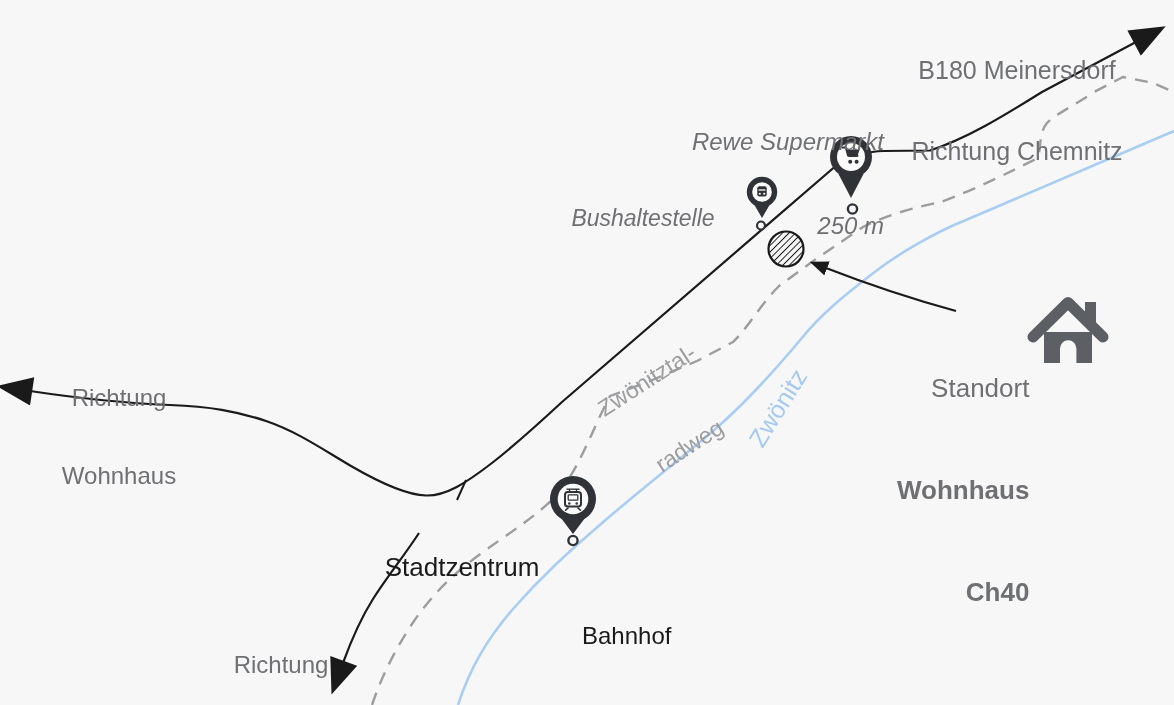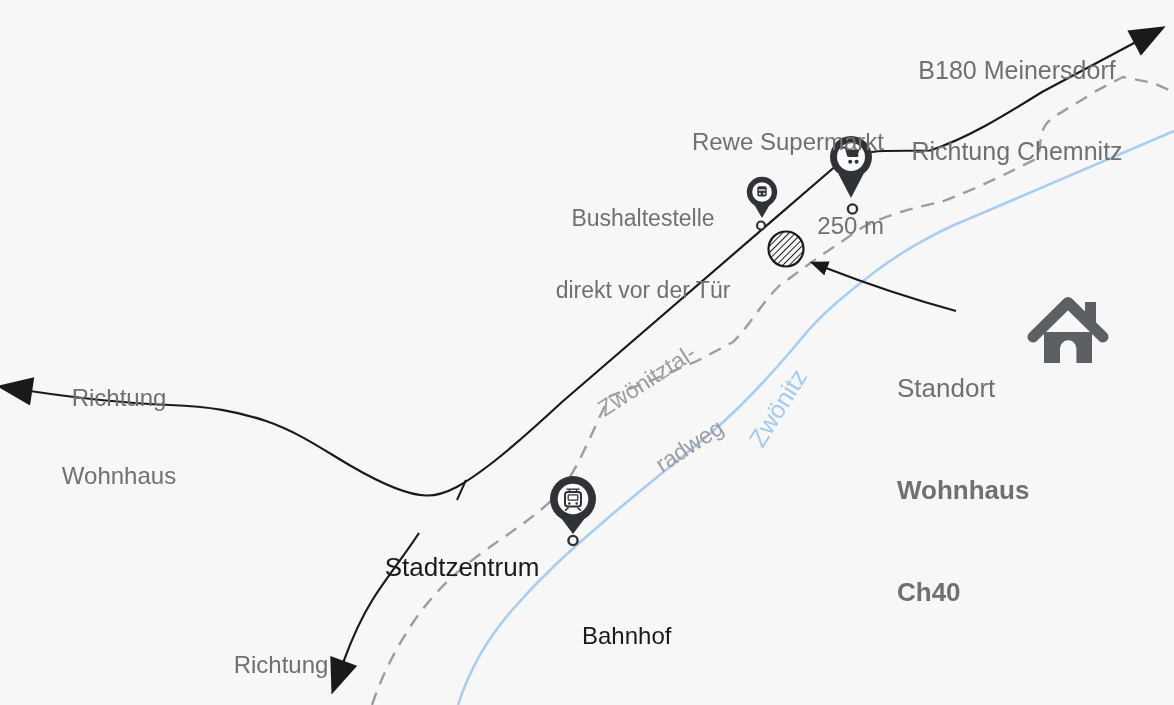--- a/index.html
+++ b/index.html
@@ -8,21 +8,21 @@
     background:#f7f7f7;
     font-family:"Liberation Sans", sans-serif;
     padding-left:46px;
   }
   .map svg{position:absolute;left:0;top:0;}
   .lbl{position:absolute;white-space:pre;}
   .gray{color:#6f7073;}
   .black{color:#1a1a1a;}
   .lightgray{color:#9c9d9f;}
   .riverblue{color:#a5c9f0;}
-  .it{}
+  .it{font-style:italic;}
   .b{font-weight:bold;}
   .ctr{transform:translateX(-50%);text-align:center;}
   .rt{text-align:right;}
   .rot{transform:translate(-50%,-50%);text-align:center;}
 </style>
 </head>
 <body>
 
 <div class="map">
 
@@ -115,24 +115,23 @@
     <div>Richtung Chemnitz</div>
   </div>
 
   <div class="lbl gray it rt" style="left:662px;top:72px;width:222px;font-size:24px;line-height:28px;">
     <div>Rewe Supermarkt</div>
     <div>250 m</div>
   </div>
 
   <div class="lbl gray it ctr" style="left:643px;top:158px;font-size:23px;line-height:24px;">
     <div>Bushaltestelle</div>
-    <div>direkt vor der Tür</div>
   </div>
 
-  <div class="lbl gray" style="left:897px;top:303px;font-size:26px;line-height:34px;">
+  <div class="lbl gray" style="left:897px;top:303px;font-size:26px;line-height:34px;text-align:right;">
     <div>Standort</div>
     <div class="b">Wohnhaus</div>
     <div class="b">Ch40</div>
   </div>
 
   <div class="lbl gray ctr" style="left:119px;top:333px;font-size:24px;line-height:26px;">
     <div>Richtung</div>
     <div>Wohnhaus</div>
   </div>
 

